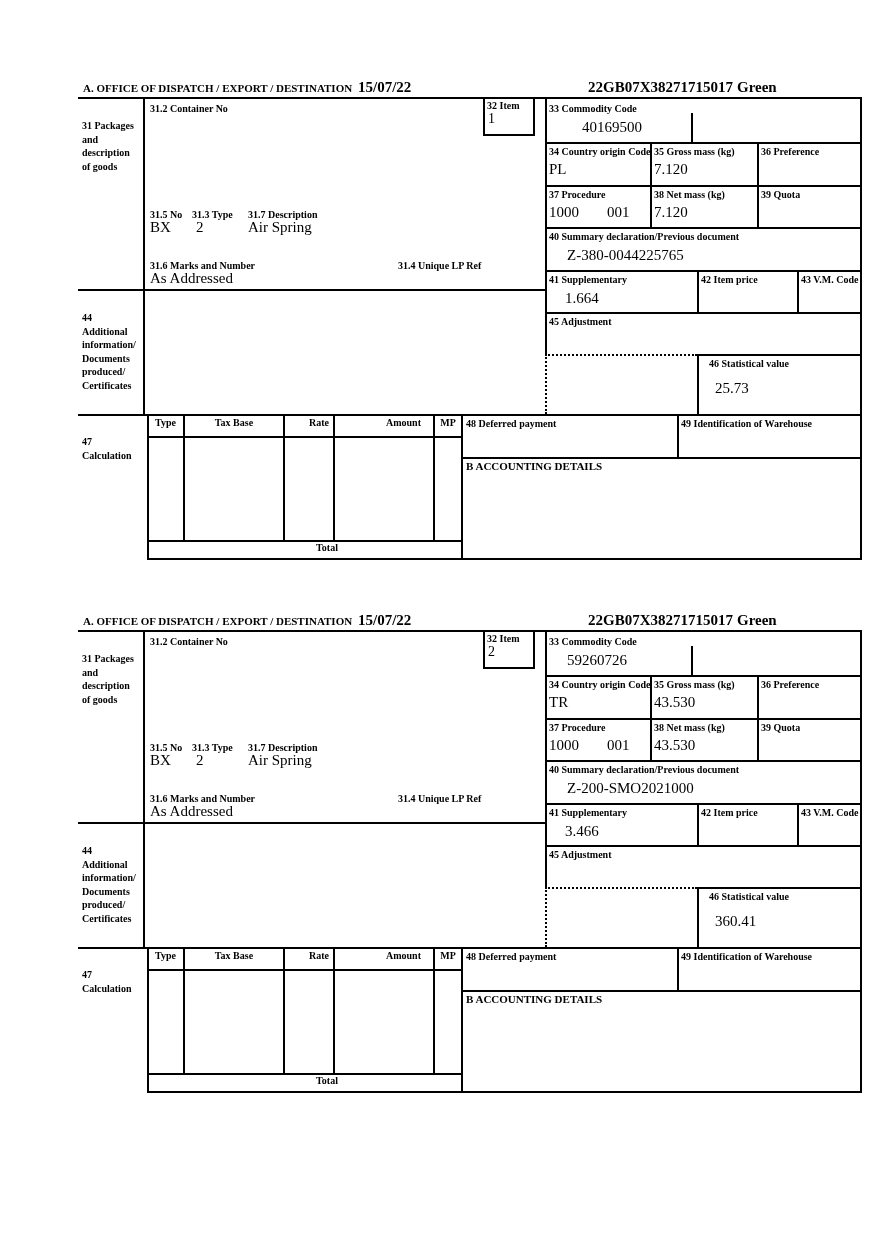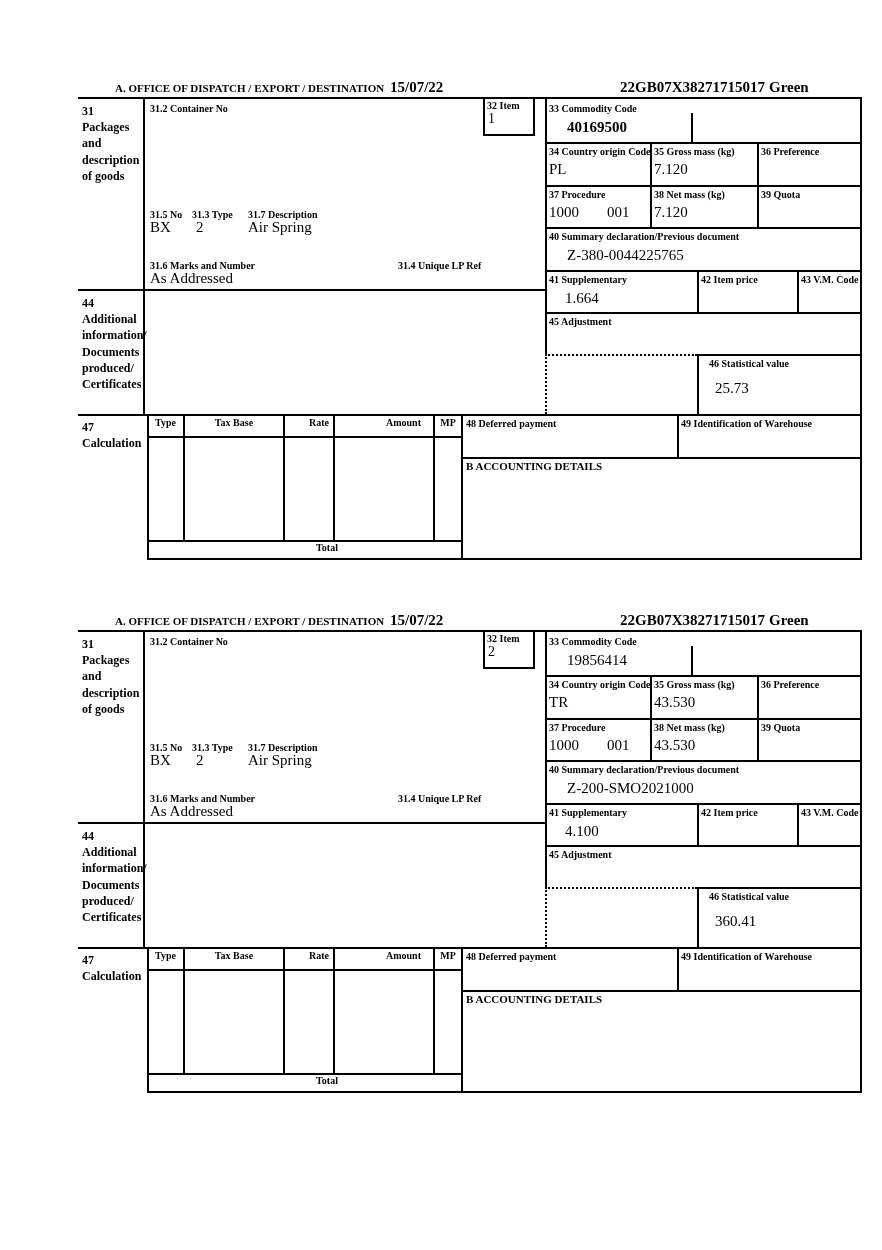--- a/index.html
+++ b/index.html
@@ -1,27 +1,27 @@
 <!DOCTYPE html>
 <html><head>
 <meta charset="utf-8">
 <style>
   html,body{margin:0;padding:0;background:#fff;}
   #page{position:relative;width:882px;height:1250px;background:#fff;overflow:hidden;
         font-family:"Liberation Serif",serif;color:#000;}
   .section{position:absolute;left:78px;width:784px;}
   #s1{top:78px;} #s2{top:611px;}
-  .sec-header{position:relative;height:19px;margin-left:32px;}
+  .sec-header{position:relative;height:19px;}
   .hdr-title{position:absolute;left:5px;top:4px;font-size:11px;font-weight:bold;white-space:nowrap;}
   .hdr-date{position:absolute;left:280px;top:1px;font-size:15px;font-weight:bold;}
   .hdr-mrn{position:absolute;left:510px;top:1px;font-size:15px;font-weight:bold;}
   .hdr-routing{position:absolute;left:659px;top:1px;font-size:15px;font-weight:bold;}
   .grid{position:relative;height:461px;border-top:2px solid #000;border-right:2px solid #000;}
   .lbl{position:absolute;font-size:10px;font-weight:bold;line-height:1.3;white-space:nowrap;}
-  .lblw{position:absolute;font-size:12px;font-weight:bold;line-height:1.35;white-space:pre-line;}
+  .lblw{position:absolute;font-size:10px;font-weight:bold;line-height:1.35;white-space:pre-line;margin-top:16px;}
   .val{position:absolute;font-size:15px;line-height:1.1;white-space:nowrap;}
   .ln{position:absolute;background:#000;}
   .dotv{position:absolute;width:0;border-left:2px dotted #000;}
   .doth{position:absolute;height:0;border-top:2px dotted #000;}
   .itembox{position:absolute;left:405px;top:0;width:48px;height:35px;
            border:2px solid #000;border-top:none;}
   .itembox .ilbl{position:absolute;left:2px;top:1px;font-size:10px;font-weight:bold;}
   .itembox .ival{position:absolute;left:3px;top:12px;font-size:14px;}
   .th{position:absolute;top:318px;font-size:10px;font-weight:bold;}
   .blabel{position:absolute;left:388px;top:361px;font-size:11px;font-weight:bold;}
@@ -85,21 +85,21 @@
       <div class="lbl" style="left:114px;top:109px;">31.3 Type</div>
       <div class="lbl" style="left:170px;top:109px;">31.7 Description</div>
       <div class="val" style="left:72px;top:120px;">BX</div>
       <div class="val" style="left:118px;top:120px;">2</div>
       <div class="val" style="left:170px;top:120px;">Air Spring</div>
       <div class="lbl" style="left:72px;top:160px;">31.6 Marks and Number</div>
       <div class="lbl" style="left:320px;top:160px;">31.4 Unique LP Ref</div>
       <div class="val" style="left:72px;top:171px;">As Addressed</div>
 
       <div class="lbl" style="left:471px;top:3px;">33 Commodity Code</div>
-      <div class="val" style="left:489px;top:20px;font-weight:bold;">40169500</div>
+      <div class="val" style="left:504px;top:20px;">40169500</div>
       <div class="lbl" style="left:471px;top:46px;">34 Country origin Code</div>
       <div class="val" style="left:471px;top:62px;">PL</div>
       <div class="lbl" style="left:576px;top:46px;">35 Gross mass (kg)</div>
       <div class="val" style="left:576px;top:62px;">7.120</div>
       <div class="lbl" style="left:683px;top:46px;">36 Preference</div>
       <div class="lbl" style="left:471px;top:89px;">37 Procedure</div>
       <div class="val" style="left:471px;top:105px;">1000</div>
       <div class="val" style="left:529px;top:105px;">001</div>
       <div class="lbl" style="left:576px;top:89px;">38 Net mass (kg)</div>
       <div class="val" style="left:576px;top:105px;">7.120</div>
@@ -186,36 +186,36 @@
       <div class="lbl" style="left:114px;top:109px;">31.3 Type</div>
       <div class="lbl" style="left:170px;top:109px;">31.7 Description</div>
       <div class="val" style="left:72px;top:120px;">BX</div>
       <div class="val" style="left:118px;top:120px;">2</div>
       <div class="val" style="left:170px;top:120px;">Air Spring</div>
       <div class="lbl" style="left:72px;top:160px;">31.6 Marks and Number</div>
       <div class="lbl" style="left:320px;top:160px;">31.4 Unique LP Ref</div>
       <div class="val" style="left:72px;top:171px;">As Addressed</div>
 
       <div class="lbl" style="left:471px;top:3px;">33 Commodity Code</div>
-      <div class="val" style="left:489px;top:20px;">19856414</div>
+      <div class="val" style="left:489px;top:20px;">59260726</div>
       <div class="lbl" style="left:471px;top:46px;">34 Country origin Code</div>
       <div class="val" style="left:471px;top:62px;">TR</div>
       <div class="lbl" style="left:576px;top:46px;">35 Gross mass (kg)</div>
       <div class="val" style="left:576px;top:62px;">43.530</div>
       <div class="lbl" style="left:683px;top:46px;">36 Preference</div>
       <div class="lbl" style="left:471px;top:89px;">37 Procedure</div>
       <div class="val" style="left:471px;top:105px;">1000</div>
       <div class="val" style="left:529px;top:105px;">001</div>
       <div class="lbl" style="left:576px;top:89px;">38 Net mass (kg)</div>
       <div class="val" style="left:576px;top:105px;">43.530</div>
       <div class="lbl" style="left:683px;top:89px;">39 Quota</div>
       <div class="lbl" style="left:471px;top:131px;">40 Summary declaration/Previous document</div>
       <div class="val" style="left:489px;top:148px;">Z-200-SMO2021000</div>
       <div class="lbl" style="left:471px;top:174px;">41 Supplementary</div>
-      <div class="val" style="left:487px;top:191px;">4.100</div>
+      <div class="val" style="left:487px;top:191px;">3.466</div>
       <div class="lbl" style="left:623px;top:174px;">42 Item price</div>
       <div class="lbl" style="left:723px;top:174px;">43 V.M. Code</div>
       <div class="lbl" style="left:471px;top:216px;">45 Adjustment</div>
       <div class="lbl" style="left:631px;top:258px;">46 Statistical value</div>
       <div class="val" style="left:637px;top:281px;">360.41</div>
 
       <div class="ln" style="left:69px;top:315px;width:2px;height:146px;"></div>
       <div class="ln" style="left:105px;top:315px;width:2px;height:126px;"></div>
       <div class="ln" style="left:205px;top:315px;width:2px;height:126px;"></div>
       <div class="ln" style="left:255px;top:315px;width:2px;height:126px;"></div>

